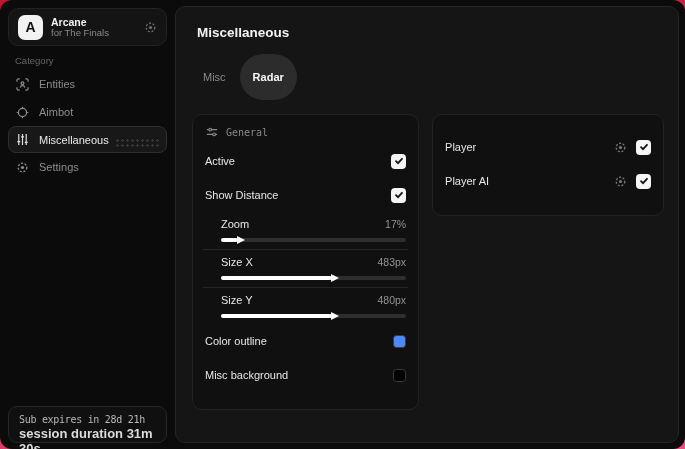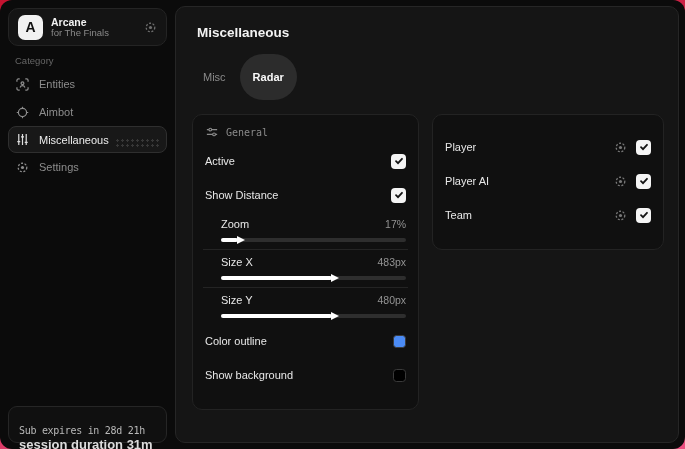--- a/index.html
+++ b/index.html
@@ -45,21 +45,21 @@
   }
   .nav-item.active .nicon { color:#e0e0e0; }
   .nav-dots {
     position:absolute; right:7px; bottom:3px; width:44px; height:11px;
     background-image:radial-gradient(#3c3c3c 1px, transparent 1.1px);
     background-size:5px 5px; opacity:.9;
   }
   .footer-card {
     position:absolute; left:8px; bottom:6px; width:159px; height:37px;
     background:#101010; border:1px solid #262626; border-radius:9px;
-    padding:18px 10px 4px 10px;
+    padding:7px 10px 4px 10px;
   }
   .footer-line1 { font-family:"DejaVu Sans Mono", monospace; font-size:10px; color:#b9b9b9; letter-spacing:-0.3px; }
   .footer-line2 { font-size:13px; font-weight:bold; color:#dcdcdc; margin-top:1px; }
   
   .main {
     position:absolute; left:175px; top:6px; right:6px; bottom:6px;
     background:#151515; border:1px solid #262626; border-radius:10px;
     padding:14px 14px 14px 16px;
   }
   .page-title { font-size:13.5px; font-weight:bold; color:#f3f3f3; margin:4px 0 14px 5px; }
@@ -255,21 +255,21 @@
               <span class="slider-thumb"></span>
             </div>
           </div>
         </div>
 
         <div class="row">
           <span class="row-label">Color outline</span>
           <span class="swatch" style="background: rgb(75, 139, 245);"></span>
         </div>
         <div class="row">
-          <span class="row-label">Show background</span>
+          <span class="row-label">Misc background</span>
           <span class="swatch" style="background: rgb(0, 0, 0);"></span>
         </div>
       </div>
 
       <div class="card card-entities">
 
         <div class="row">
           <span class="row-label">Player</span>
           <span class="right-cluster">
             <span class="gear-btn">
@@ -296,33 +296,17 @@
               </svg>
             </span>
             <span class="checkbox">
               <svg width="10" height="10" viewBox="0 0 10 10">
                   <path d="M2 5.2l2 2 4-4.4" stroke="#141414" stroke-width="1.8" fill="none" stroke-linecap="round"></path>
                 </svg>
             </span>
           </span>
         </div>
 
-        <div class="row">
-          <span class="row-label">Team</span>
-          <span class="right-cluster">
-            <span class="gear-btn">
-              <svg width="13" height="13" viewBox="0 0 14 14" fill="none" stroke="currentColor" stroke-width="1.4">
-                <circle cx="7" cy="7" r="4.6" stroke-dasharray="2.2 1.7"></circle>
-                  <circle cx="7" cy="7" r="1.7" fill="currentColor" stroke="none"></circle>
-              </svg>
-            </span>
-            <span class="checkbox">
-              <svg width="10" height="10" viewBox="0 0 10 10">
-                  <path d="M2 5.2l2 2 4-4.4" stroke="#141414" stroke-width="1.8" fill="none" stroke-linecap="round"></path>
-                </svg>
-            </span>
-          </span>
-        </div>
       </div>
 
     </div>
   </div>
 </div>
 
 </body></html>

